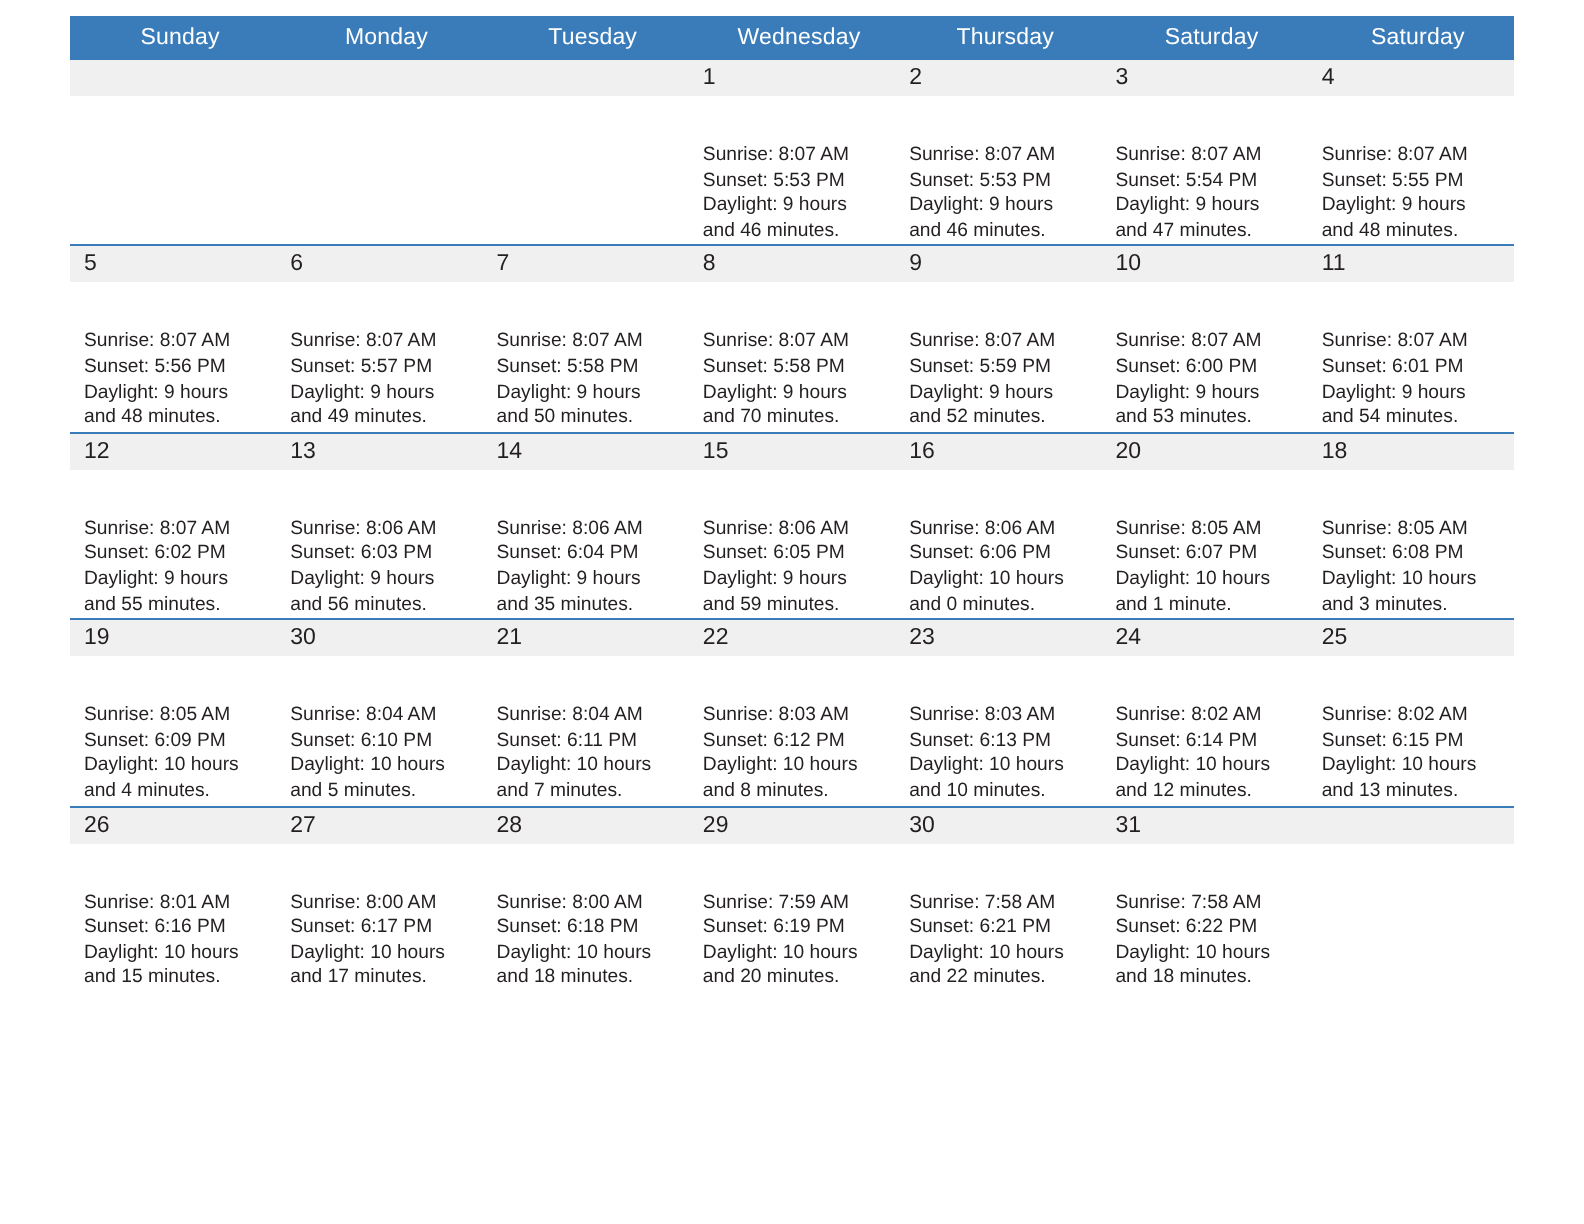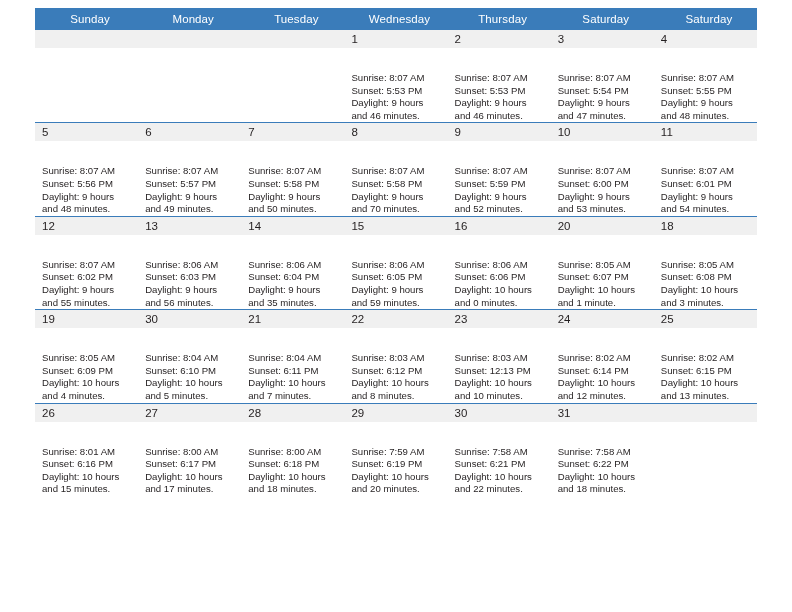--- a/index.html
+++ b/index.html
@@ -439,21 +439,21 @@
                 <div>Daylight: 10 hours</div>
                 <div>and 8 minutes.</div>
               </div>
             </div>
           </td>
           <td>
             <div class="cell-inner">
               <div class="daynum-band">23</div>
               <div class="cell-body">
                 <div>Sunrise: 8:03 AM</div>
-                <div>Sunset: 12:13 PM</div>
+                <div>Sunset: 6:13 PM</div>
                 <div>Daylight: 10 hours</div>
                 <div>and 10 minutes.</div>
               </div>
             </div>
           </td>
           <td>
             <div class="cell-inner">
               <div class="daynum-band">24</div>
               <div class="cell-body">
                 <div>Sunrise: 8:02 AM</div>

